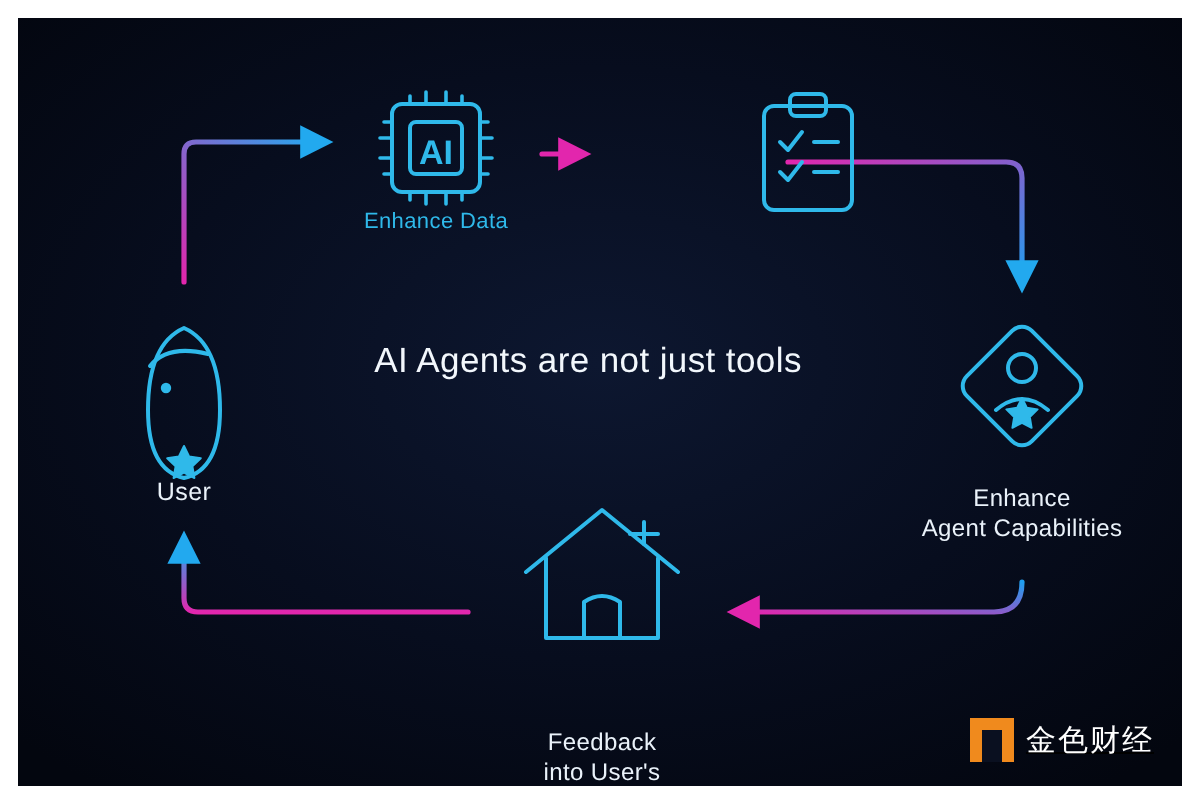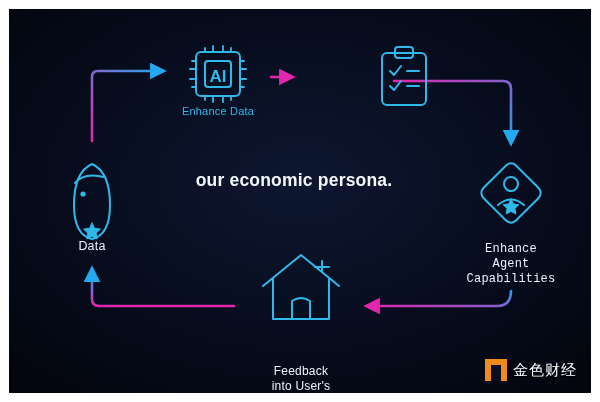--- a/index.html
+++ b/index.html
@@ -173,31 +173,31 @@
           <path d="M66,174 Q75,163 95,168"></path>
           <circle cx="74" cy="185" r="1.6" fill="#2fb9ea"></circle>
           <path d="M83,214 l2.6,5.3 5.8,.8 -4.2,4.1 1,5.8 -5.2,-2.7 -5.2,2.7 1,-5.8 -4.2,-4.1 5.8,-.8 Z" fill="#2fb9ea" stroke="#2fb9ea" stroke-width="1"></path>
         </g>
       </g>
     </svg>
 
     <div class="lbl cyan" style="left:154px;top:96px;width:110px;">Enhance Data</div>
 
 
-    <div class="lbl white" style="left:442px;top:233px;width:120px;font-size:12px;font-family:Liberation Mono, monospace;">Enhance
+    <div class="lbl white" style="left:442px;top:233px;width:120px;font-size:12px;">Enhance
 Agent Capabilities</div>
 
     <div class="lbl white" style="left:232px;top:320px;width:120px;font-size:12px;margin-top:35px;">Feedback
 into User's
 Life/Production</div>
 
-    <div class="lbl white" style="left:53px;top:230px;width:60px;font-size:12.5px;">Data</div>
+    <div class="lbl white" style="left:53px;top:230px;width:60px;font-size:12.5px;">User</div>
 
     <div id="headline">
-      <div class="b">our economic persona.</div>
+      <div>AI Agents are not just tools</div>
     </div>
 
     <div id="watermark">
       <div id="wm-square"></div>
       <div id="wm-text">金色财经</div>
     </div>
 
   </div>
 </div>
 

